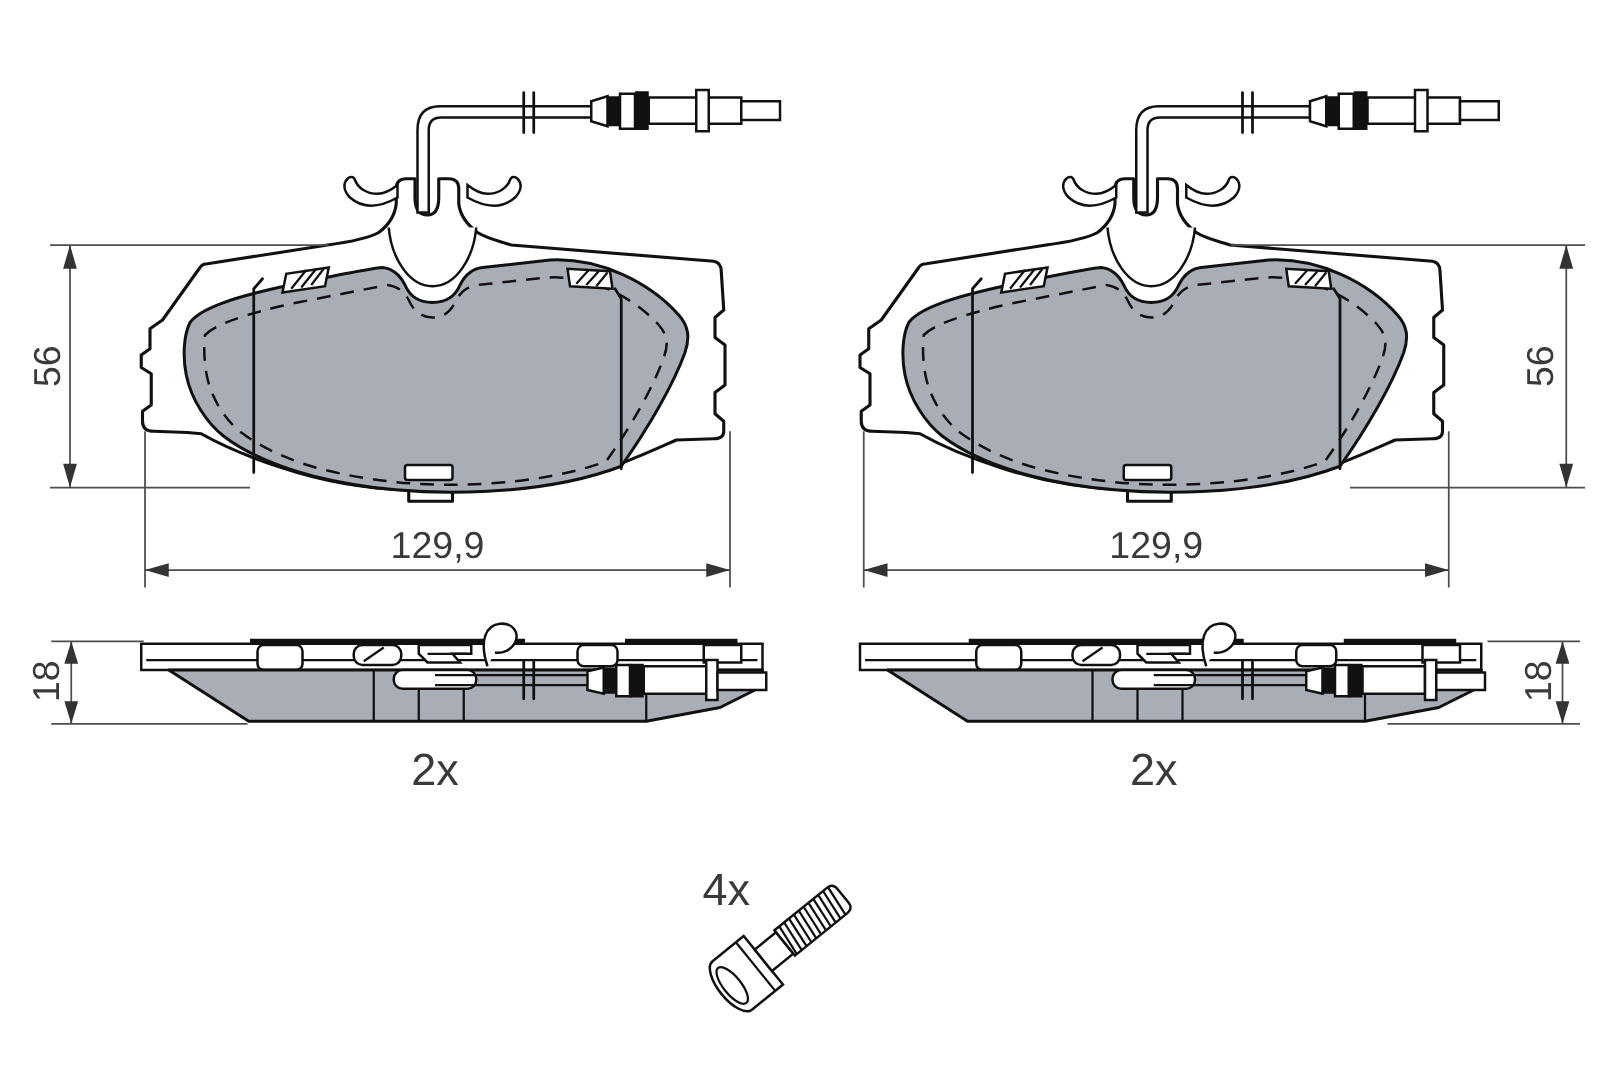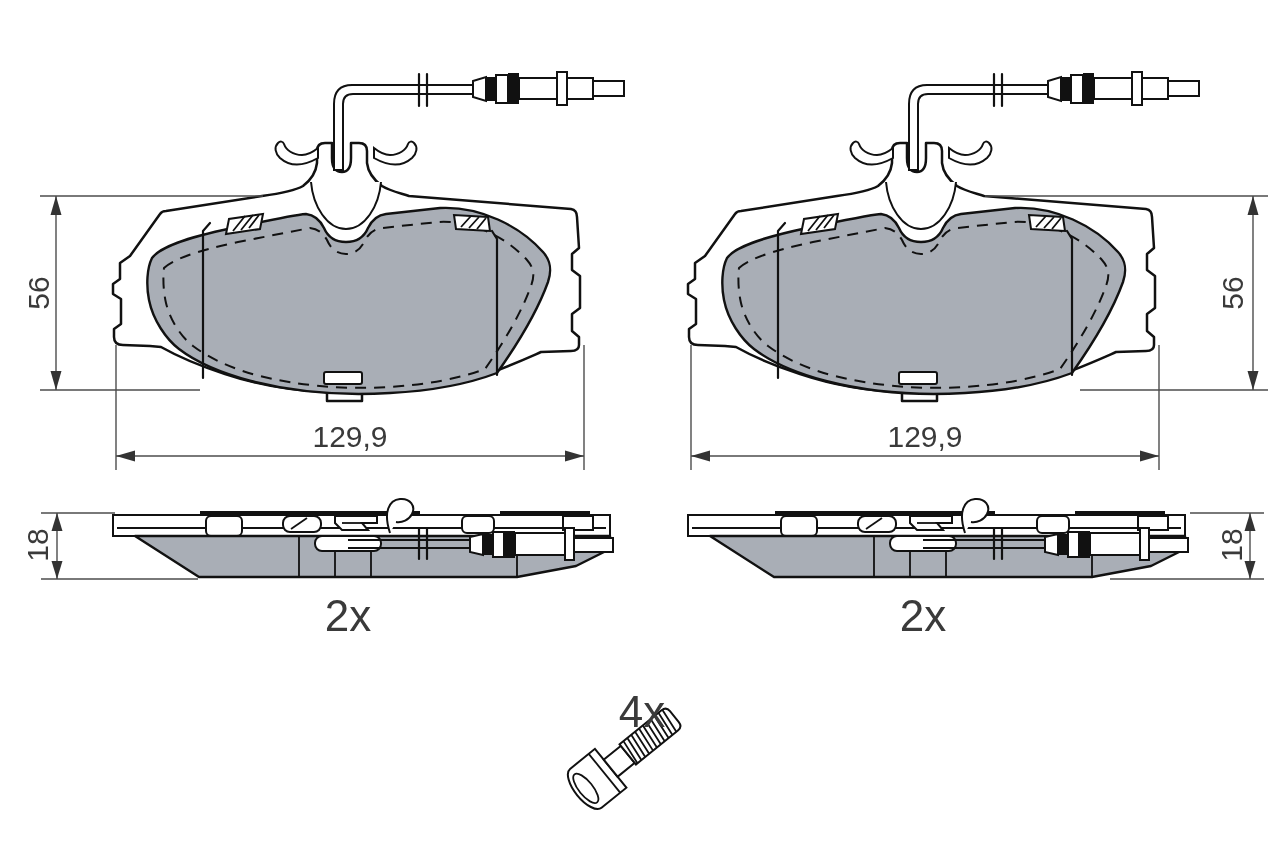--- a/index.html
+++ b/index.html
@@ -10,21 +10,21 @@
   .ln{fill:none;stroke:#111;stroke-width:2.2;stroke-linejoin:round;stroke-linecap:round;}
   .thin{fill:none;stroke:#111;stroke-width:1.8;}
   .blk{fill:#111;stroke:none;}
   .wht{fill:#fff;stroke:#111;stroke-width:2;}
   .dash{fill:none;stroke:#111;stroke-width:2;stroke-dasharray:11 8;}
   .dim{stroke:#4d4d4d;stroke-width:1.4;fill:none;}
   .arr{fill:#333;stroke:none;}
   .lbl{position:absolute;transform:translate(-50%,-50%);font-size:30px;color:#3a3a3a;
        white-space:nowrap;line-height:1;}
   .rot{transform:translate(-50%,-50%) rotate(-90deg);}
-  .cnt{font-size:44px;}
+  .cnt{font-size:36px;}
 </style>
 </head>
 <body>
 
 <div id="stage">
 
 <svg width="1280" height="853" viewBox="0 0 1280 853">
   <defs>
 
     <g id="padfront">
@@ -182,15 +182,15 @@
 
 <div class="lbl" style="left:350px;top:437px">129,9</div>
 <div class="lbl" style="left:925px;top:437px">129,9</div>
 
 <div class="lbl rot" style="left:38px;top:545px">18</div>
 <div class="lbl rot" style="left:1232px;top:545px">18</div>
 
 <div class="lbl cnt" style="left:348px;top:616px">2x</div>
 <div class="lbl cnt" style="left:923px;top:616px">2x</div>
 
-<div class="lbl cnt" style="left:642px;top:712px">4x</div>
+<div class="lbl cnt" style="left:581px;top:712px">4x</div>
 
 </div>
 
 </body></html>

